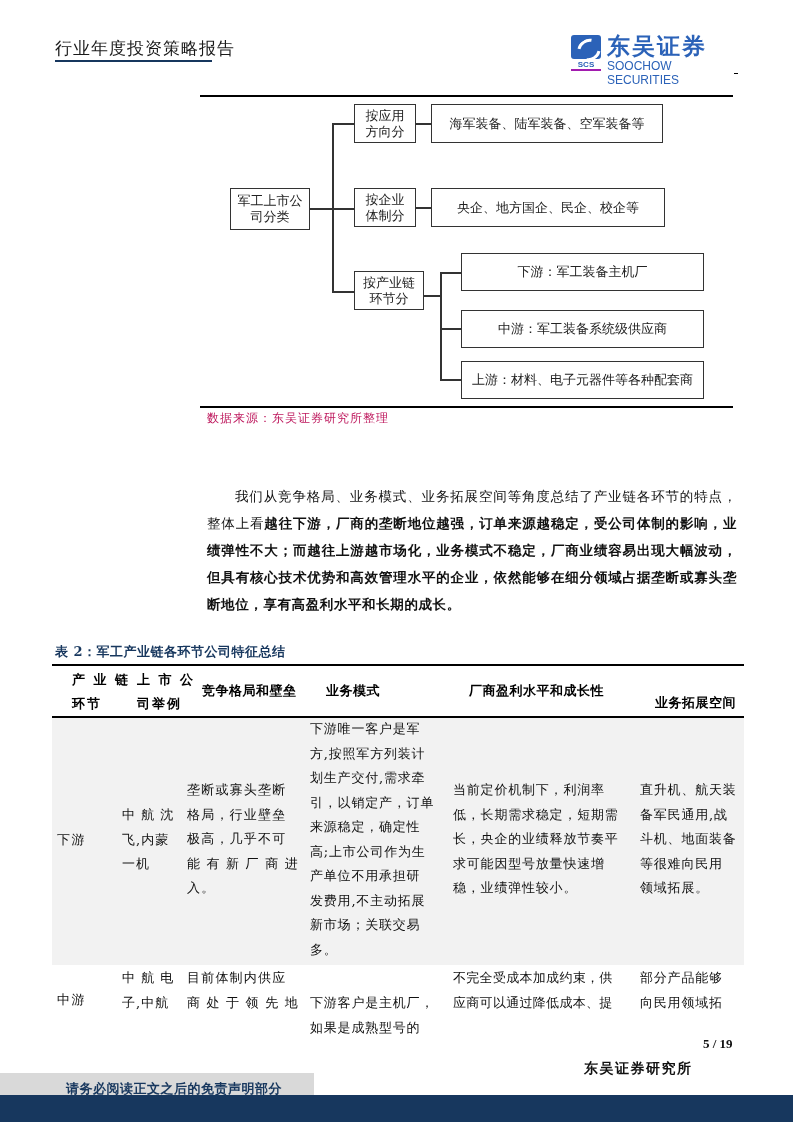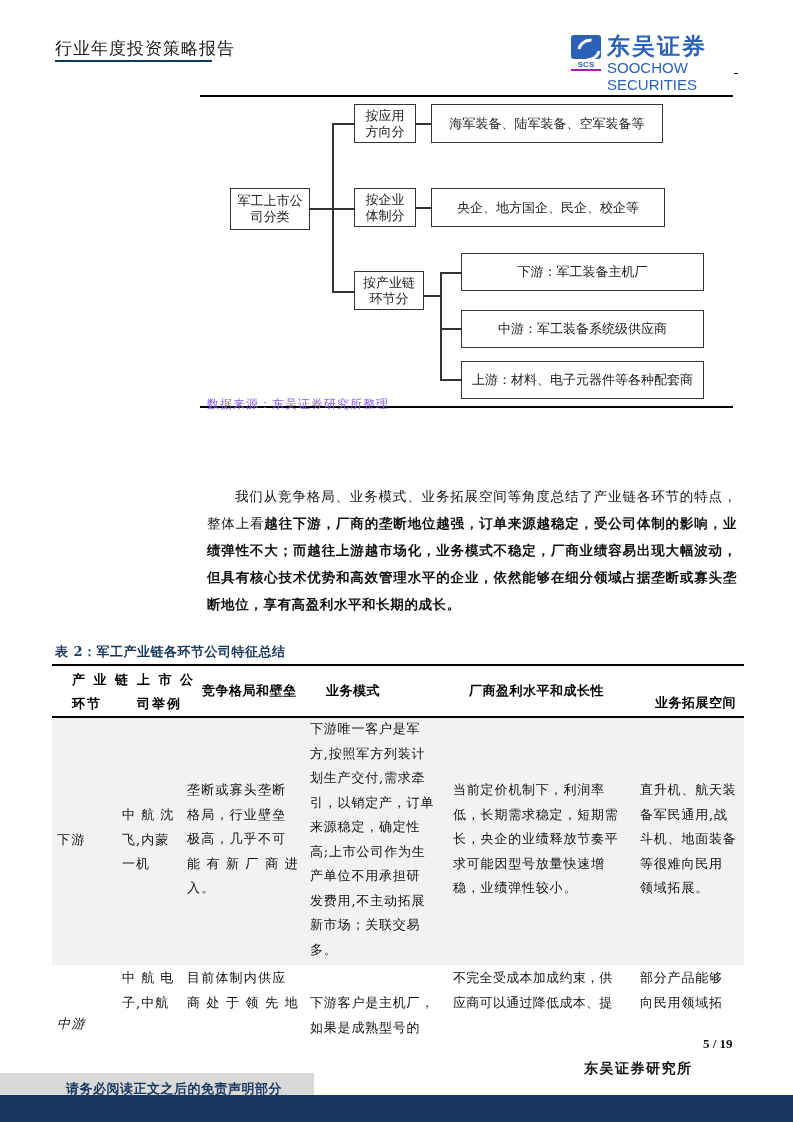--- a/index.html
+++ b/index.html
@@ -7,28 +7,28 @@
     body { position: relative; font-family: "DejaVu Serif", "Liberation Serif", serif; color: #000; }
 
     
     .hdr-title { position: absolute; left: 55px; top: 37px; font-size: 17px; color: #1a1a1a; letter-spacing: 1px; }
     .hdr-underline { position: absolute; left: 55px; top: 60px; width: 157px; height: 2px; background: #17375e; }
     .logo { position: absolute; left: 571px; top: 33px; width: 170px; height: 40px; }
     .logo-mark { position: absolute; left: 0; top: 2px; width: 30px; height: 24px; background: #2b62b8; border-radius: 3px; }
     .logo-mark::before { content: ""; position: absolute; left: 6px; top: 4px; width: 18px; height: 16px; border: 3px solid #fff; border-radius: 50%; border-right-color: transparent; border-left-color: transparent; transform: rotate(-35deg); }
     .logo-scs { position: absolute; left: 0; top: 27px; width: 30px; font-family: "Liberation Sans", sans-serif; font-size: 8px; font-weight: bold; color: #2b62b8; text-align: center; border-bottom: 2px solid #a21caf; line-height: 9px; }
     .logo-cn { position: absolute; left: 36px; top: -2px; font-family: "DejaVu Sans", sans-serif; font-size: 23px; font-weight: bold; color: #2b62b8; letter-spacing: 2px; }
-    .logo-en { position: absolute; left: 36px; top: 26px; font-family: "Liberation Sans", sans-serif; font-size: 15px; color: #2b62b8; letter-spacing: 0px; }
+    .logo-en { position: absolute; left: 36px; top: 26px; font-family: "Liberation Sans", sans-serif; font-size: 12px; color: #2b62b8; letter-spacing: 0px; }
     .hdr-dash { position: absolute; left: 734px; top: 73px; width: 4px; height: 1px; background: #000; }
 
     
     .rule { position: absolute; left: 200px; width: 533px; height: 2px; background: #000; }
     .box { position: absolute; border: 1.5px solid #333; background: #fff; display: flex; align-items: center; justify-content: center; text-align: center; font-size: 13px; line-height: 16px; color: #222; font-family: "DejaVu Serif", serif; }
     .ln { position: absolute; background: #333; }
-    .source { position: absolute; left: 207px; top: 396px; font-size: 12px; color: #8b5cf6; letter-spacing: 1px; text-align: center; }
+    .source { position: absolute; left: 207px; top: 410px; font-size: 12px; color: #be185d; letter-spacing: 1px; text-align: center; }
 
     
     .para { position: absolute; left: 207px; top: 483px; width: 530px; font-size: 13.5px; line-height: 27px; color: #111; letter-spacing: 0.6px; text-align: justify; }
     .para .indent { padding-left: 28px; }
     .para b { font-weight: bold; }
 
     
     .tcap { position: absolute; left: 55px; top: 643px; font-size: 13px; font-weight: bold; color: #17375e; letter-spacing: 0.5px; }
     .t-top { position: absolute; left: 52px; top: 664px; width: 692px; height: 2px; background: #000; }
     .t-mid { position: absolute; left: 52px; top: 716px; width: 692px; height: 1.5px; background: #000; }
@@ -180,21 +180,21 @@
   <div class="cell" style="left:640px; top:778px; letter-spacing:0.8px;">
     <div>直升机、航天装</div>
     <div>备军民通用,战</div>
     <div>斗机、地面装备</div>
     <div>等很难向民用</div>
     <div>领域拓展。</div>
   </div>
 </div>
 
 <div>
-  <div class="cell" style="left:57px; top:1012px;font-style:italic;">中游</div>
+  <div class="cell" style="left:57px; top:988px;">中游</div>
   <div class="cell" style="left:122px; top:966px; letter-spacing:1px;">
     <div>中 航 电</div>
     <div>子,中航</div>
   </div>
   <div class="cell" style="left:187px; top:966px; letter-spacing:1.2px;">
     <div>目前体制内供应</div>
     <div>商 处 于 领 先 地</div>
   </div>
   <div class="cell" style="left:310px; top:966px; letter-spacing:0.8px;margin-top:25px;">
     <div>下游客户是主机厂，</div>

